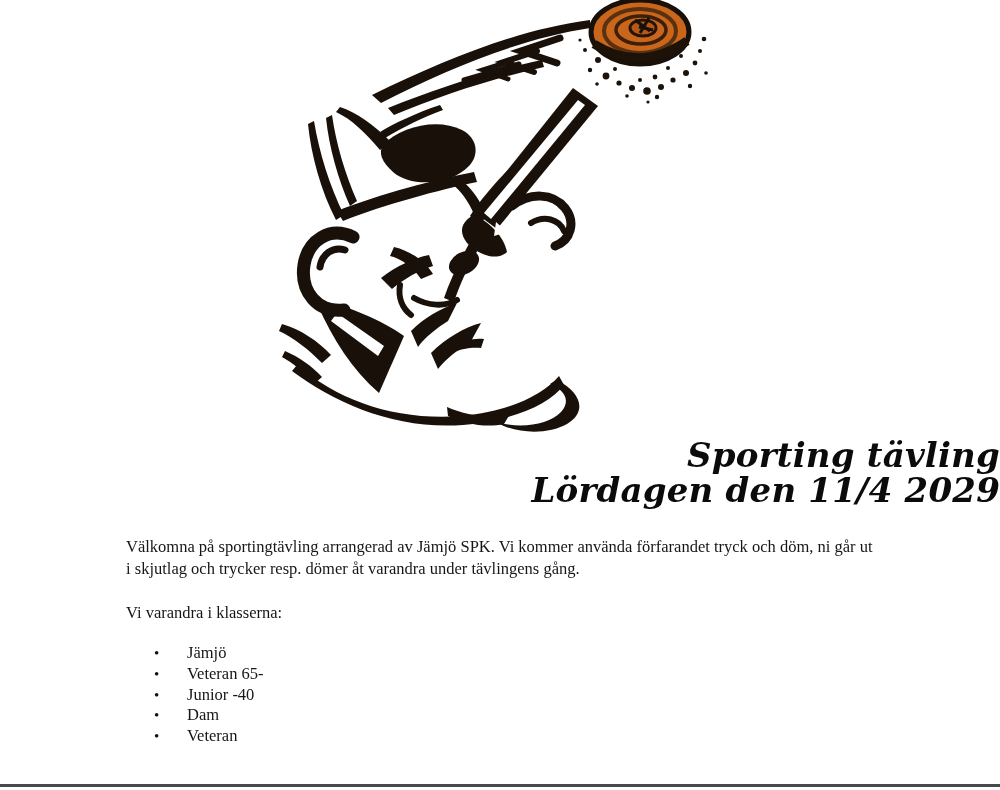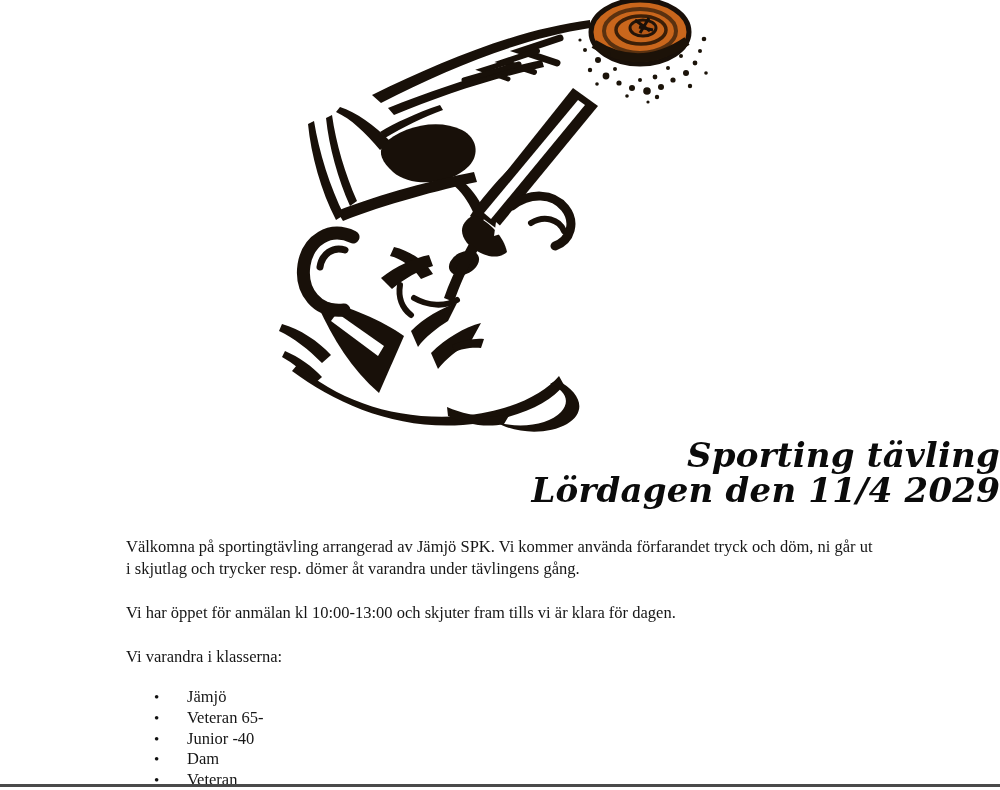--- a/index.html
+++ b/index.html
@@ -167,21 +167,20 @@
 </div>
 
 <div class="title">
   <div>Sporting tävling</div>
   <div>Lördagen den 11/4 2029</div>
 </div>
 
 <div class="body-text">
   <p>Välkomna på sportingtävling arrangerad av Jämjö SPK. Vi kommer använda förfarandet tryck och döm, ni går ut
 i skjutlag och trycker resp. dömer åt varandra under tävlingens gång.</p>
-  <p>Vi har öppet för anmälan kl 10:00-13:00 och skjuter fram tills vi är klara för dagen.</p>
   <p class="classes-heading">Vi varandra i klasserna:</p>
   <ul class="classes">
     <li>
       <span class="bullet">•</span>
       <span>Jämjö</span>
     </li>
     <li>
       <span class="bullet">•</span>
       <span>Veteran 65-</span>
     </li>

